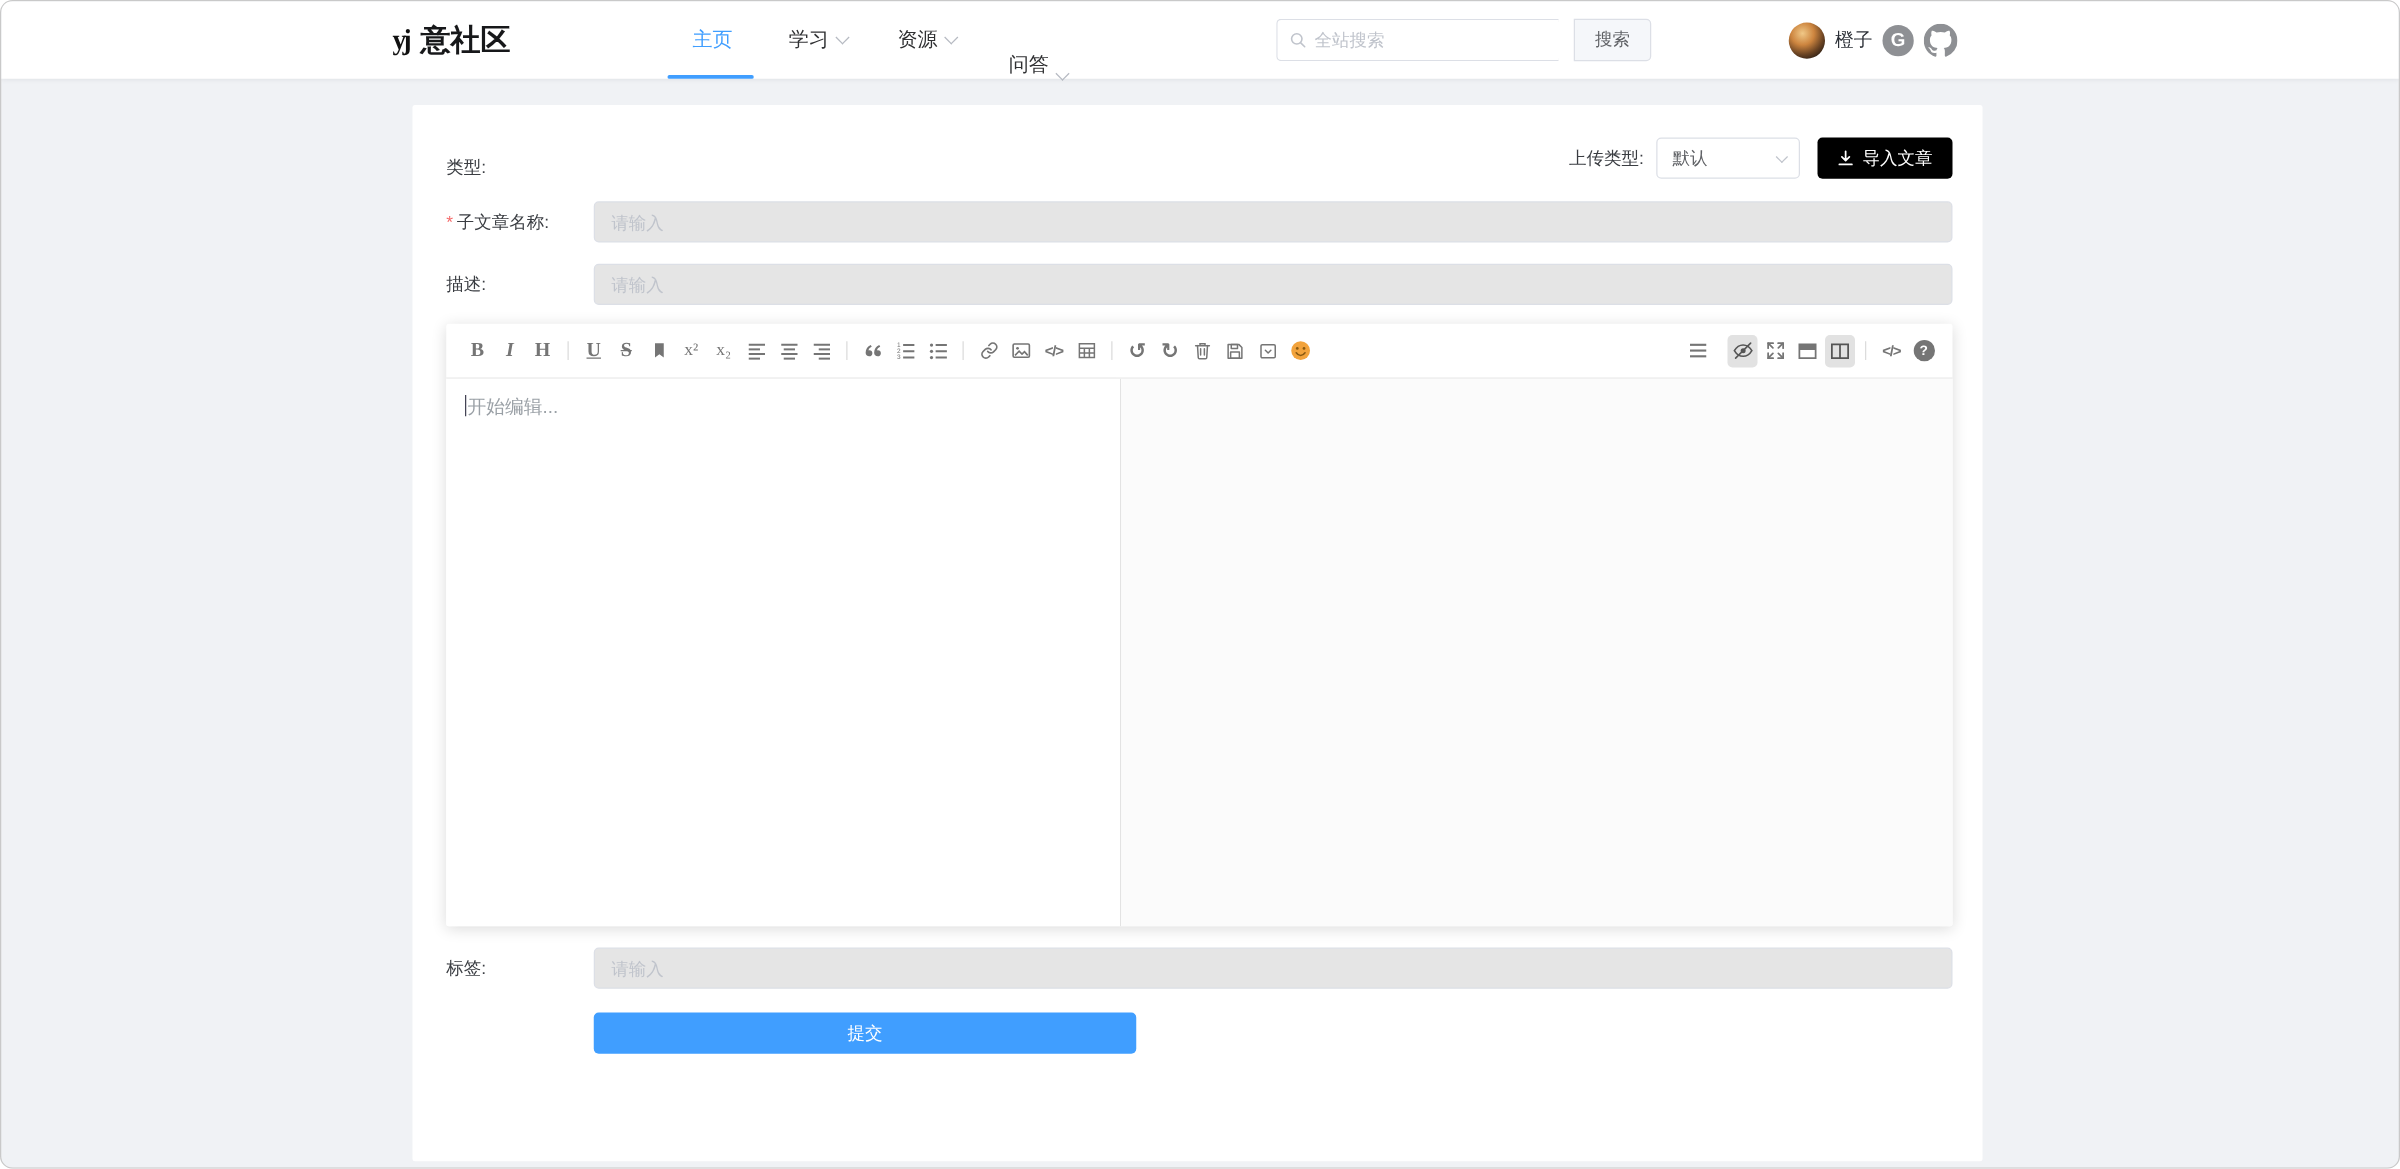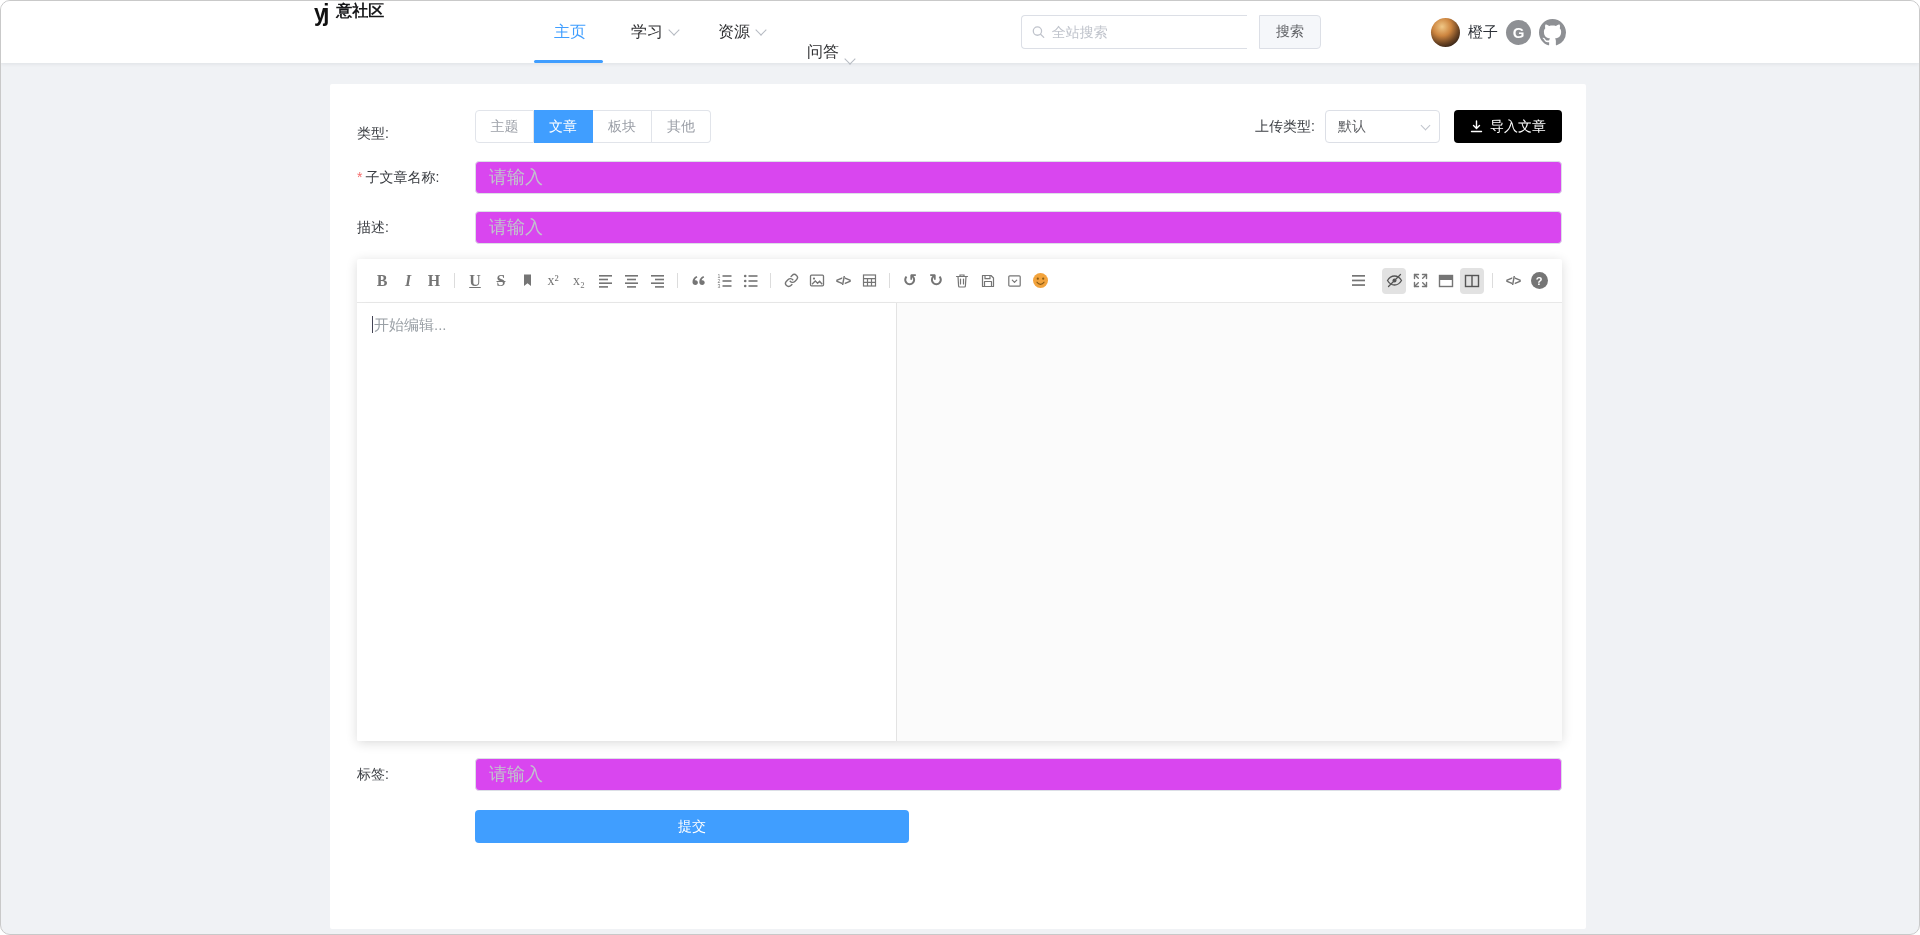--- a/index.html
+++ b/index.html
@@ -3,23 +3,23 @@
 <meta charset="utf-8">
 <style>
   * { box-sizing: border-box; margin: 0; padding: 0; }
   html,body { background:#fff; }
   body { font-family:"Liberation Sans","DejaVu Sans",sans-serif; }
   .window{ position:relative; width:1920px; height:935px; background:#f0f2f5;
            border:1px solid #c9c9c9; border-radius:10px; overflow:hidden; }
 
   
   header{ position:relative; height:62px; background:#fff; box-shadow:0 1px 4px rgba(0,21,41,.08); z-index:5; }
-  .brand{ position:absolute; left:313px; top:0; height:62px; display:flex; align-items:flex-start; gap:10px; }
+  .brand{ position:absolute; left:313px; top:0; height:62px; display:flex; align-items:center; gap:10px;font-family:Liberation Serif, serif; }
   .logo{ font-weight:900; font-size:22px; letter-spacing:-3px; color:#111; transform:scaleY(1.05); }
-  .brand-name{ font-size:16px; font-weight:700; color:#17181a; }
+  .brand-name{ font-size:24px; font-weight:700; color:#17181a; }
   .nav-item{ position:absolute; top:0; height:62px; display:flex; align-items:center; gap:7px;
              font-size:16px; color:#303133; cursor:pointer; }
   .nav-item.active{ color:#409eff;text-align:center; }
   .nav-underline{ position:absolute; left:533px; bottom:0; width:69px; height:3px; background:#409eff; border-radius:2px; }
   .chev{ width:8px; height:8px; border-right:1.6px solid #b6bac2; border-bottom:1.6px solid #b6bac2;
          transform:rotate(45deg); margin-top:-4px; }
   .search-group{ position:absolute; left:1020px; top:14px; height:34px; display:flex;gap:12px; }
   .search-box{ width:226px; height:34px; border:1px solid #dcdfe6; border-right:none; border-radius:4px 0 0 4px;
                display:flex; align-items:center; padding:0 10px; background:#fff; }
   .search-box input{ border:none; outline:none; width:100%; font-size:14px; color:#333; margin-left:7px; background:transparent; }
@@ -50,22 +50,22 @@
   .seg-btn.selected{ background:#409eff; border-color:#409eff; color:#fff; }
 
   .row1-right{ margin-left:auto; display:flex; align-items:center; }
   .upl-label{ font-size:14px; color:#3a3d42; margin-right:10px; }
   .select{ width:115px; height:33px; border:1px solid #dcdfe6; border-radius:4px; background:#fff; display:flex;
            align-items:center; justify-content:space-between; padding:0 10px 0 12px; font-size:14px; color:#606266; cursor:pointer; }
   .select .chev{ border-color:#c0c4cc; margin-top:-2px; width:7px; height:7px; }
   .import-btn{ margin-left:14px; height:33px; padding:0 16px; background:#000000; border:none; border-radius:4px;
                color:#fff; font-size:14px; display:flex; align-items:center; gap:7px; cursor:pointer; }
 
-  .txt-input{ width:100%; height:33px; border:1px solid #dcdfe6; border-radius:4px; padding:0 13px; font-size:18px;
-              color:#333; outline:none; background:#d946ef; }
+  .txt-input{ width:100%; height:33px; border:1px solid #dcdfe6; border-radius:4px; padding:0 13px; font-size:14px;
+              color:#333; outline:none; background:#e5e5e5; }
   .txt-input::placeholder{ color:#c0c4cc; }
 
   
   .editor{ height:482px; background:#fff; border-radius:2px; box-shadow:0 2px 12px rgba(0,0,0,.14);
            display:flex; flex-direction:column; }
   .toolbar{ height:44px; flex:none; display:flex; align-items:center; justify-content:space-between;
             padding:0 10px 0 12px; border-bottom:1px solid #e8e8e8; }
   .tb-group{ display:flex; align-items:center; }
   .ti{ min-width:24px; height:26px; padding:0 3px; display:inline-flex; align-items:center; justify-content:center;
        color:#757575; border-radius:4px; cursor:pointer; margin:0 1px; font-size:14px; }
@@ -139,26 +139,20 @@
         </svg>
       </span>
     </div>
   </header>
 
   <main class="card">
 
     <div class="row mb18">
       <div class="flabel">类型:</div>
       <div class="ctrl" style="display:flex;align-items:center;">
-        <div class="seg">
-          <div class="seg-btn">主题</div>
-          <div class="seg-btn selected">文章</div>
-          <div class="seg-btn">板块</div>
-          <div class="seg-btn">其他</div>
-        </div>
         <div class="row1-right">
           <span class="upl-label">上传类型:</span>
           <div class="select">
             <span>默认</span>
             <span class="chev"></span>
           </div>
           <button class="import-btn">
             <svg class="ic" width="13" height="13" viewBox="0 0 13 13">
               <path d="M6.5 1v7M3.5 5.5l3 3 3-3" fill="none" stroke="#fff" stroke-width="1.4" stroke-linecap="round" stroke-linejoin="round"></path>
               <path d="M1.5 11.5h10" stroke="#fff" stroke-width="1.4" stroke-linecap="round"></path>

